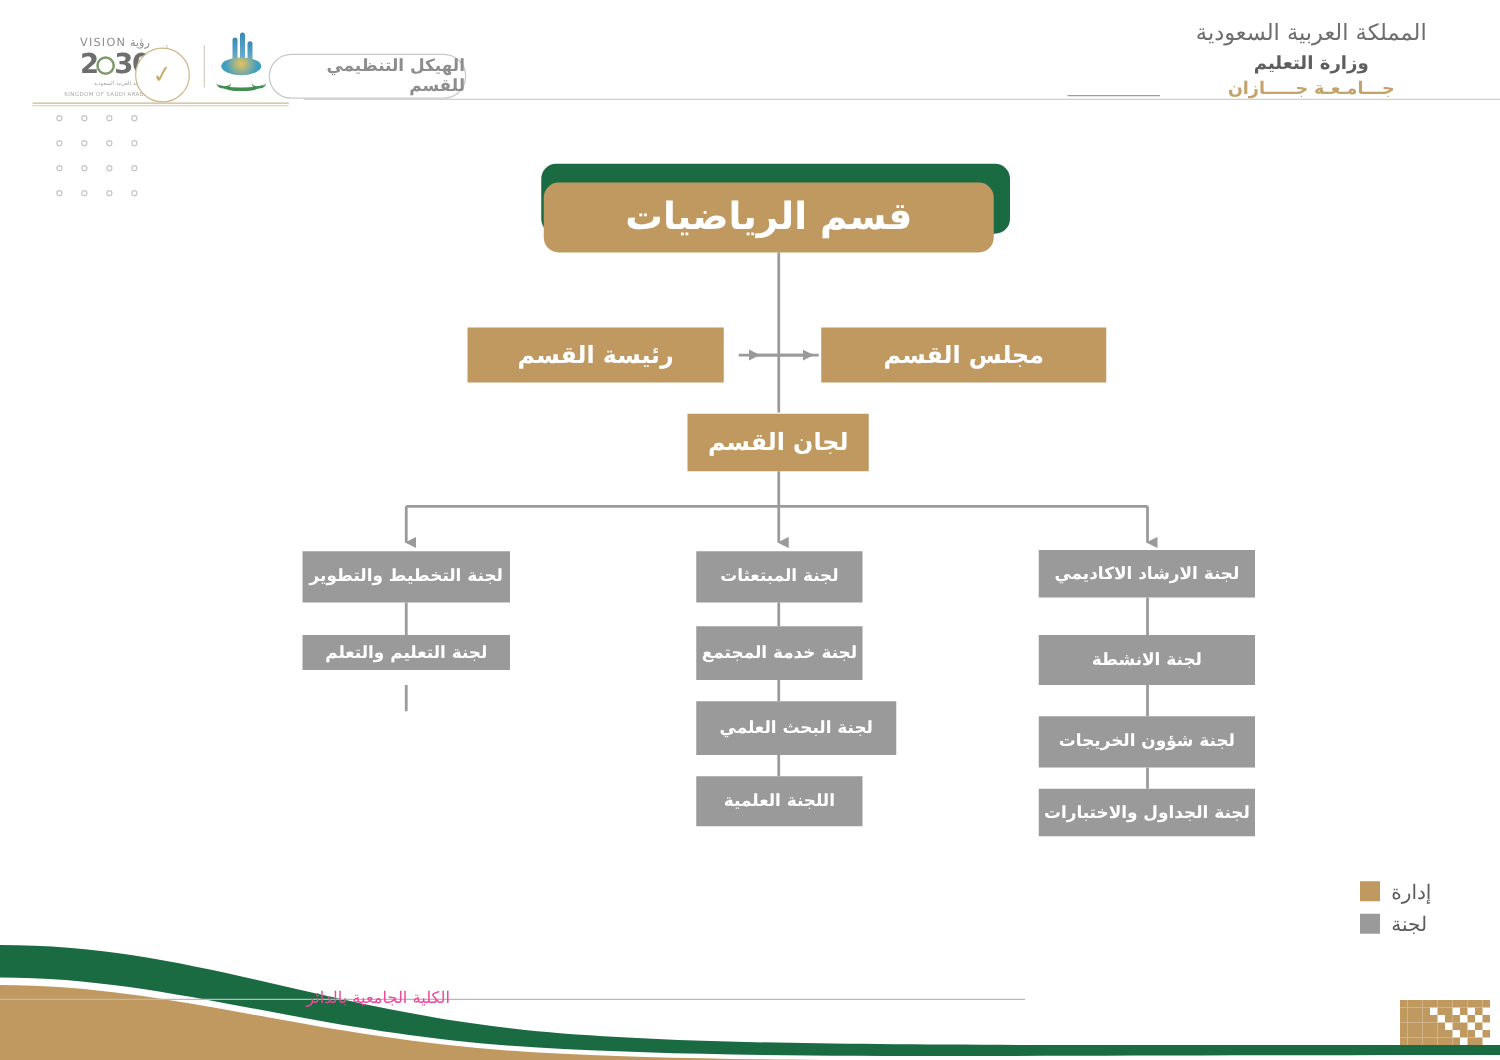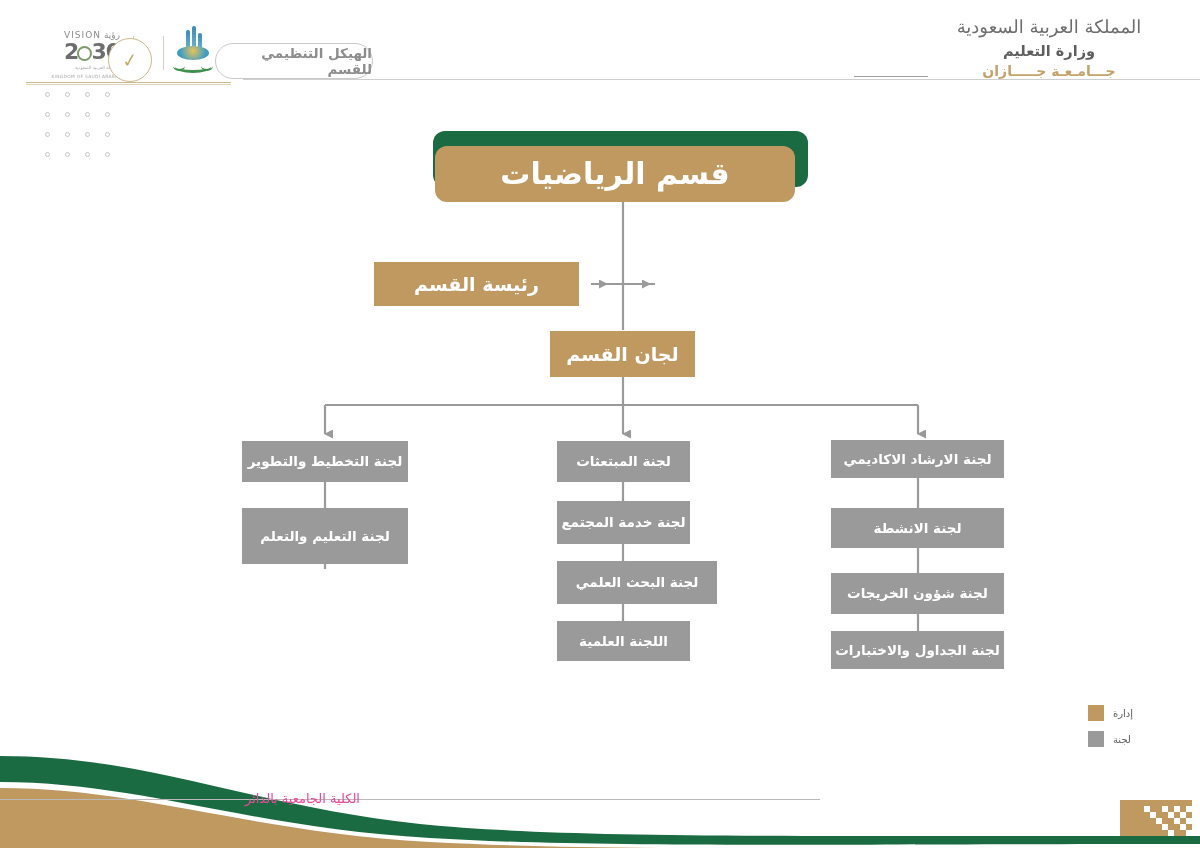--- a/index.html
+++ b/index.html
@@ -188,21 +188,21 @@
   .admin-box { background: #bf9960; font-size: 19px; font-weight: 700; }
   .cmte-box  { background: #9a9a9a; font-size: 13.5px; font-weight: 700; }
 
   
   #legend { position: absolute; right: 24px; top: 700px; width: 88px; }
   .legend-row {
     display: flex; align-items: center; justify-content: flex-start;
     gap: 9px; height: 26px; flex-direction: row-reverse;
   }
   .legend-sw { width: 16px; height: 16px; display: block; }
-  .legend-lbl { font-size: 10px; color: #5c5c5c; }
+  .legend-lbl { font-size: 16px; color: #5c5c5c; }
 
   
   #footer { position: absolute; left: 0; bottom: 0; width: 1200px; height: 110px; }
   #footer-wave { position: absolute; left: 0; bottom: 0; width: 1200px; height: 110px; }
   #footer-text {
     position: absolute; right: 840px; bottom: 42px;
     font-size: 13px; color: #ec4899;
   }
   #footer-rule {
     position: absolute; left: 0; bottom: 48px;
@@ -331,20 +331,23 @@
 
   <div id="root-shadow"></div>
   <div class="node" id="root-box">
     <span>قسم الرياضيات</span>
   </div>
 
   <div class="node admin-box" style="left:374px; top:262px; width:205px; height:44px;">
     <span>رئيسة القسم</span>
   </div>
 
+  <div class="node admin-box" style="left:657px; top:262px; width:228px; height:44px;">
+    <span>مجلس القسم</span>
+  </div>
 
   <div class="node cmte-box" style="left:831px; top:440px; width:173px; height:38px;">
     <span>لجنة الارشاد الاكاديمي</span>
   </div>
 
   <div class="node admin-box" style="left:550px; top:331px; width:145px; height:46px;">
     <span>لجان القسم</span>
   </div>
   <div class="node cmte-box" style="left:831px; top:508px; width:173px; height:40px;">
     <span>لجنة الانشطة</span>
@@ -365,21 +368,21 @@
   <div class="node cmte-box" style="left:557px; top:561px; width:160px; height:43px;">
     <span>لجنة البحث العلمي</span>
   </div>
   <div class="node cmte-box" style="left:557px; top:621px; width:133px; height:40px;">
     <span>اللجنة العلمية</span>
   </div>
 
   <div class="node cmte-box" style="left:242px; top:441px; width:166px; height:41px;">
     <span>لجنة التخطيط والتطوير</span>
   </div>
-  <div class="node cmte-box" style="left:242px; top:508px; width:166px; height:56px;">
+  <div class="node cmte-box" style="left:242px; top:508px; width:166px; height:28px;">
     <span>لجنة التعليم والتعلم</span>
   </div>
 
   <div id="legend">
     <div class="legend-row">
       <span class="legend-sw" style="background:#bf9960;"></span>
       <span class="legend-lbl">إدارة</span>
     </div>
     <div class="legend-row">
       <span class="legend-sw" style="background:#9a9a9a;"></span>

